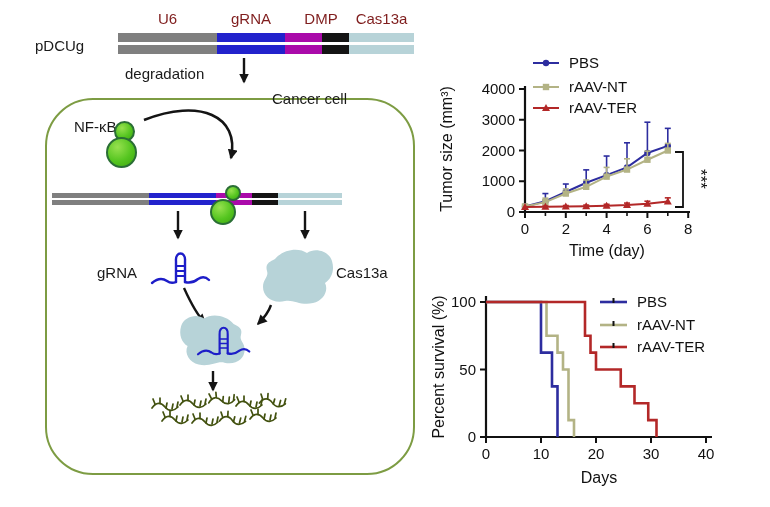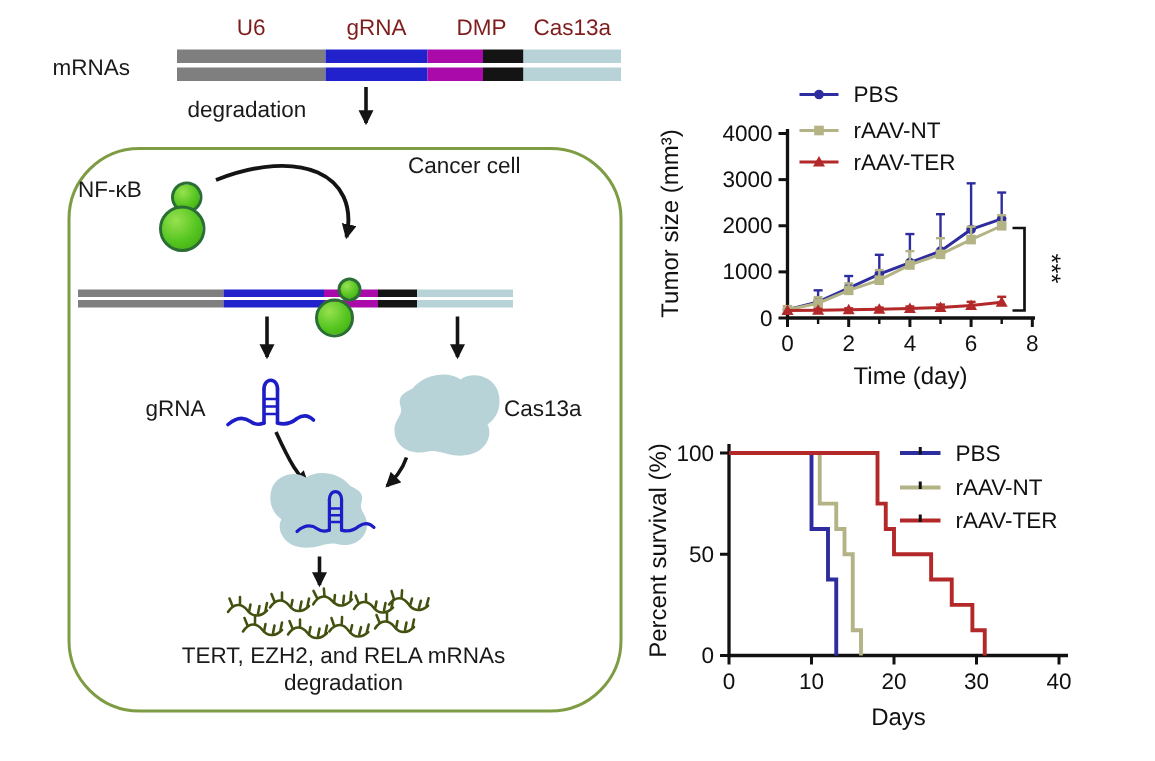--- a/index.html
+++ b/index.html
@@ -21,21 +21,21 @@
   .deg-text{position:absolute;left:45px;top:429px;width:368px;text-align:center;
             font-size:15px;line-height:18px;color:#1a1a1a;z-index:1;}
 </style>
 </head>
 <body>
 
 <div class="canvas">
 
   <div class="cell-outline"></div>
 
-  <div class="lbl" style="left:35px;top:37px;">mRNAs</div>
+  <div class="lbl" style="left:35px;top:37px;">pDCUg</div>
   <div id="construct-top" class="construct" style="left: 118px; top: 33px; width: 296px;">
       <span class="seg-label" style="left: 49.5px;">U6</span>
       <span class="seg-label" style="left: 133px;">gRNA</span>
       <span class="seg-label" style="left: 203px;">DMP</span>
       <span class="seg-label" style="left: 263.5px;">Cas13a</span>
       <div class="bar" style="height: 9px; margin-top: 0px;">
         <div class="seg" style="width: 99px; background: rgb(127, 127, 127);"></div>
         <div class="seg" style="width: 68px; background: rgb(34, 34, 204);"></div>
         <div class="seg" style="width: 37px; background: rgb(170, 10, 170);"></div>
         <div class="seg" style="width: 27px; background: rgb(20, 20, 20);"></div>
@@ -44,23 +44,23 @@
       <div class="bar" style="height: 9px; margin-top: 3px;">
         <div class="seg" style="width: 99px; background: rgb(127, 127, 127);"></div>
         <div class="seg" style="width: 68px; background: rgb(34, 34, 204);"></div>
         <div class="seg" style="width: 37px; background: rgb(170, 10, 170);"></div>
         <div class="seg" style="width: 27px; background: rgb(20, 20, 20);"></div>
         <div class="seg" style="width: 65px; background: rgb(183, 211, 216);"></div>
       </div>
     </div>
   <div class="lbl" style="left:125px;top:65px;">degradation</div>
 
-  <div class="lbl" style="left:272px;top:102px;">Cancer cell</div>
-
-  <div class="lbl" style="left:52px;top:118px;text-align:right;">NF-κB</div>
+  <div class="lbl" style="left:272px;top:90px;">Cancer cell</div>
+
+  <div class="lbl" style="left:74px;top:118px;text-align:right;">NF-κB</div>
   <div class="gcircle" style="left:114px;top:121px;width:21px;height:21px;"></div>
   <div class="gcircle" style="left:106px;top:137px;width:31px;height:31px;"></div>
 
   <div id="construct-inner" class="construct" style="left: 52px; top: 193px; width: 290.08px;">
       <div class="bar" style="height: 5px; margin-top: 0px;">
         <div class="seg" style="width: 97.02px; background: rgb(127, 127, 127);"></div>
         <div class="seg" style="width: 66.64px; background: rgb(34, 34, 204);"></div>
         <div class="seg" style="width: 36.26px; background: rgb(170, 10, 170);"></div>
         <div class="seg" style="width: 26.46px; background: rgb(20, 20, 20);"></div>
         <div class="seg" style="width: 63.7px; background: rgb(183, 211, 216);"></div>
@@ -72,24 +72,20 @@
         <div class="seg" style="width: 26.46px; background: rgb(20, 20, 20);"></div>
         <div class="seg" style="width: 63.7px; background: rgb(183, 211, 216);"></div>
       </div>
     </div>
   <div class="gcircle" style="left:225px;top:185px;width:16px;height:16px;"></div>
   <div class="gcircle" style="left:210px;top:199px;width:26px;height:26px;"></div>
 
   <div class="lbl" style="left:97px;top:264px;">gRNA</div>
   <div class="lbl" style="left:336px;top:264px;">Cas13a</div>
 
-  <div class="deg-text">
-    <div>TERT, EZH2, and RELA mRNAs</div>
-    <div>degradation</div>
-  </div>
 
   <svg class="overlay" width="440" height="507" viewBox="0 0 440 507">
     <defs>
       <marker id="arw" markerUnits="userSpaceOnUse" markerWidth="12" markerHeight="12" refX="8.5" refY="5" orient="auto">
         <path d="M0,0 L10,5 L0,10 Z" fill="#141414"></path>
       </marker>
       <g id="hairpin" stroke="#1d1dc8" stroke-width="2.4" fill="none" stroke-linecap="round">
         <path d="M0,37 Q8,30 15,35 Q19,38 24,36"></path>
         <path d="M33,36 Q40,38 46,33 Q52,29 57,34"></path>
         <path d="M24,36 L24,15 C23,5 34,5 33,15 L33,36"></path>

